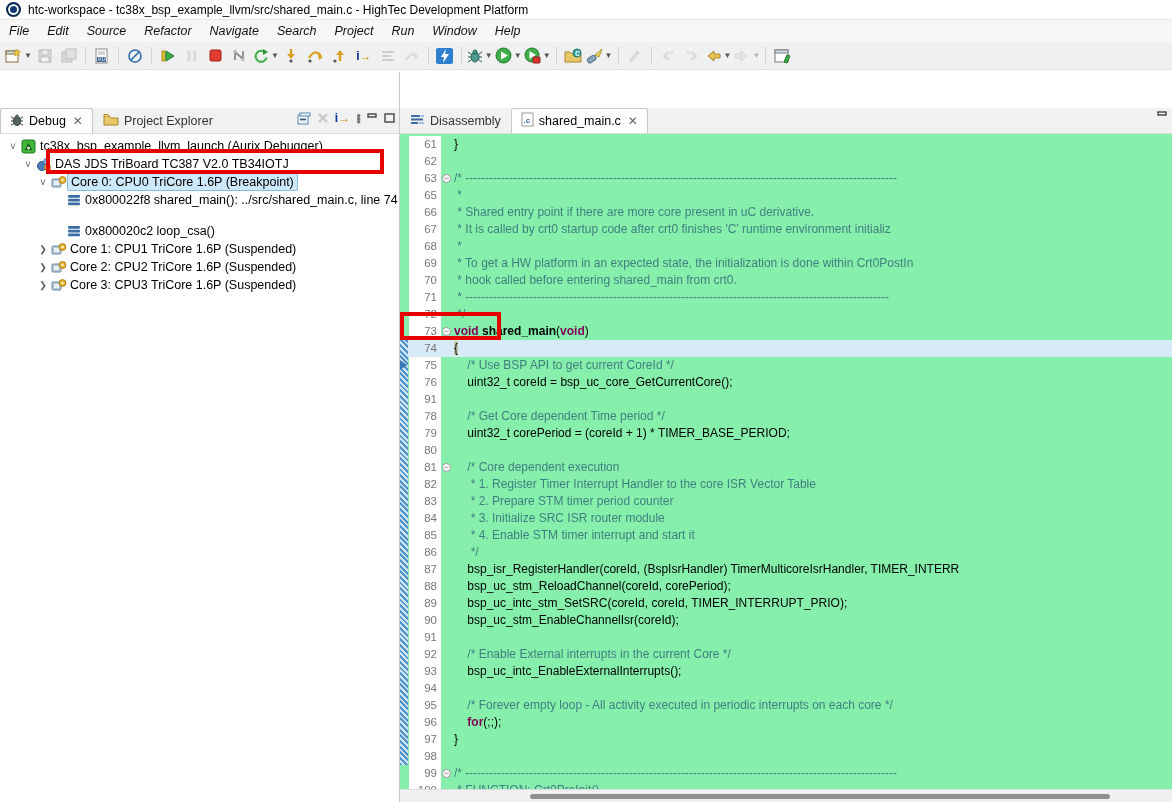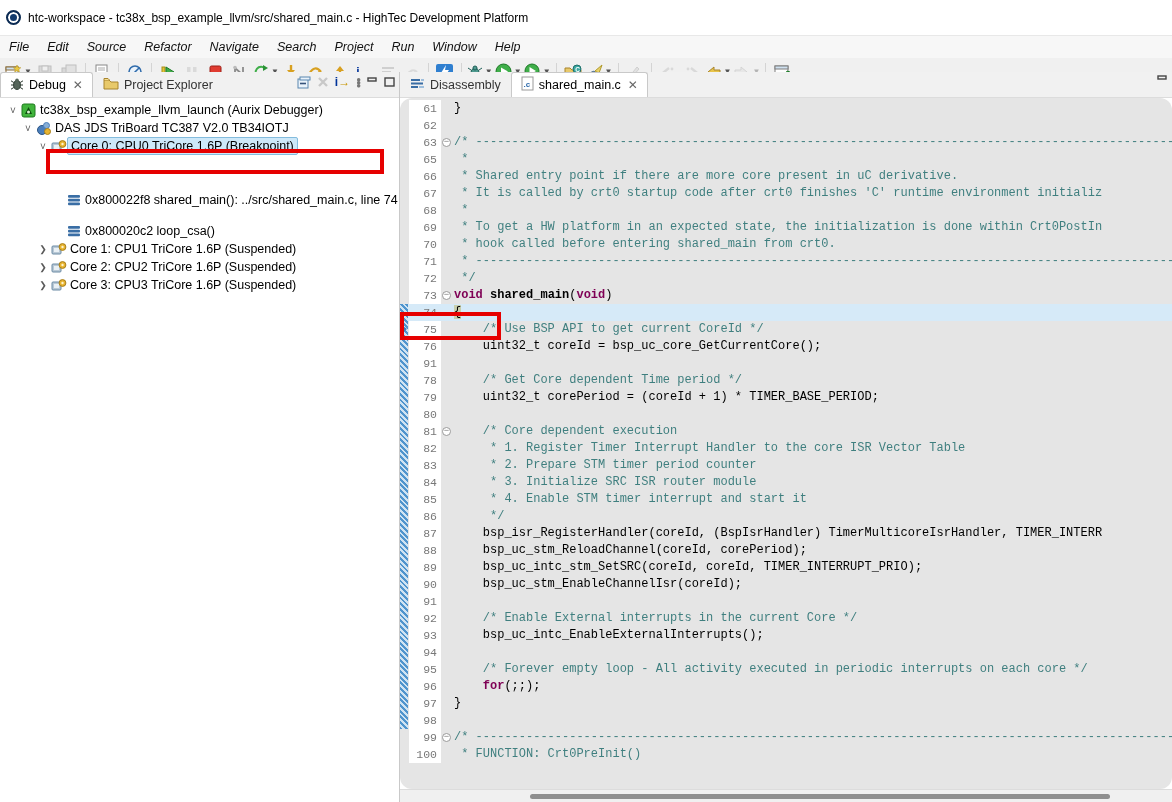--- a/index.html
+++ b/index.html
@@ -1,55 +1,55 @@
 <!DOCTYPE html>
 <html><head>
 <meta charset="utf-8">
 <style>
   * { margin:0; padding:0; box-sizing:border-box; }
   html,body { width:1172px; height:802px; overflow:hidden; background:#fff;
     font-family:"Liberation Sans", sans-serif; }
   
-  .titlebar { height:36px; background:#fff; display:flex; align-items:center; padding-left:6px;
+  .titlebar { height:20px; background:#fff; display:flex; align-items:center; padding-left:6px;
     font-size:12px; color:#000; border-bottom:1px solid #e8e8e8;}
   .titlebar .appico { width:15px; height:15px; border-radius:50%; background:#123a6d;
     border:2px solid #0b2a52; box-shadow:inset 0 0 0 2px #fff; margin-right:7px; flex:none;}
   .menubar { height:22px; background:#f7f7f7; display:flex; align-items:center; font-size:12.5px;font-style:italic;}
   .menubar .mitem { padding:2px 9px; color:#111; cursor:default;}
   .toolbar { height:28px; background:#f0f0f0; display:flex; align-items:center; padding-left:4px;
     border-bottom:1px solid #e2e2e2;}
   .tbtn { height:22px; min-width:22px; display:inline-flex; align-items:center; justify-content:center;
     margin:0 1px; border-radius:2px; }
   .tbtn svg { display:block;}
   .tsep { width:1px; height:18px; background:#d4d4d4; margin:0 4px;}
   .caret { font-size:8px; color:#555; margin-left:2px;}
   .dim { opacity:.38; filter:grayscale(1);}
   
   .main { position:absolute; top:72px; left:0; right:0; bottom:0; display:flex;}
   .lpane { width:400px; flex:none; border-right:1px solid #c9c9c9; display:flex; flex-direction:column; background:#fff;}
   .rpane { flex:1; display:flex; flex-direction:column; background:#fff; min-width:0;}
   
   .tabrow { height:26px; background:#f1f1f1; display:flex; align-items:flex-end;
-    border-bottom:1px solid #dcdcdc; position:relative;}
+    border-bottom:1px solid #dcdcdc; position:relative;margin-top:36px;}
   .tab { height:25px; display:flex; align-items:center; gap:5px; padding:0 9px; font-size:12.5px;
     color:#333; border:1px solid transparent; border-bottom:none; border-radius:3px 3px 0 0;}
   .tab.active { background:#fff; border-color:#c9c9c9; color:#000;}
   .tab .x { color:#666; font-size:12px; margin-left:2px;}
   .viewtools { position:absolute; right:4px; top:3px; display:flex; align-items:center; gap:6px;}
   .vt { font-size:12px; color:#444; display:inline-flex; align-items:center;}
   
   .tree { flex:1; padding-top:3px; font-size:12.5px; color:#000; overflow:hidden; background:#fff;}
   .trow { height:18px; display:flex; align-items:center; white-space:nowrap;}
   .twist { width:14px; flex:none; text-align:center; color:#5a5a5a; font-size:9px;}
   .ticon { width:17px; flex:none; display:flex; align-items:center; justify-content:center;}
   .tlabel { padding:0 3px; line-height:16px;}
   .trow.sel .tlabel { background:#cde8f9; border:1px solid #84bcdd; border-radius:2px;}
   
-  .editor { flex:1; position:relative; background:#e5e5e5; overflow:hidden;
-    font-family:Liberation Mono, monospace; font-size:12px; line-height:17px;border-radius:12px;}
+  .editor { flex:1; position:relative; background:#86efac; overflow:hidden;
+    font-family:Liberation Sans, sans-serif; font-size:12px; line-height:17px;}
   .codewrap { position:absolute; top:2px; left:0; right:0;}
   .cline { height:17px; display:flex; white-space:pre; position:relative;}
   .cline.cur { background:#d6eaf8;align-items:center;}
   .ruler { width:9px; flex:none;}
   .lnum { width:32px; flex:none; text-align:right; color:#787878; padding-right:4px;
     font-size:11.5px; background:#fff;}
   .cline.cur .lnum { background:transparent;}
   .foldc { width:13px; flex:none; position:relative;}
   .fold { position:absolute; left:1px; top:3.5px; width:9px; height:9px; border:1px solid #9a9a9a;
     border-radius:50%; color:#777; font-size:9px; line-height:7px; text-align:center; background:#fff;}
@@ -372,21 +372,21 @@
           <span class="ticon">
             <svg width="16" height="15">
               <rect x="1" y="4" width="9" height="8" rx="1" fill="#b9c9d6" stroke="#6a8aa4"></rect>
               <rect x="3" y="6" width="5" height="4" fill="#e9f0f5"></rect>
               <circle cx="11.5" cy="5" r="3.4" fill="#e8b430" stroke="#a87f1a"></circle>
               <circle cx="11.5" cy="5" r="1.2" fill="#fdf3d0"></circle>
             </svg>
           </span>
           <span class="tlabel">Core 0: CPU0 TriCore 1.6P (Breakpoint)</span>
         </div>
-        <div class="trow" style="padding-left: 51px; margin-top: 36px;">
+        <div class="trow" style="padding-left: 51px;">
           <span class="twist"></span>
           <span class="ticon">
             <svg width="14" height="12">
               <g fill="#3a6ea5">
                 <rect x="1" y="1" width="12" height="2.7" rx="1"></rect>
                 <rect x="1" y="4.8" width="12" height="2.7" rx="1"></rect>
                 <rect x="1" y="8.6" width="12" height="2.7" rx="1"></rect>
               </g>
             </svg>
           </span>

